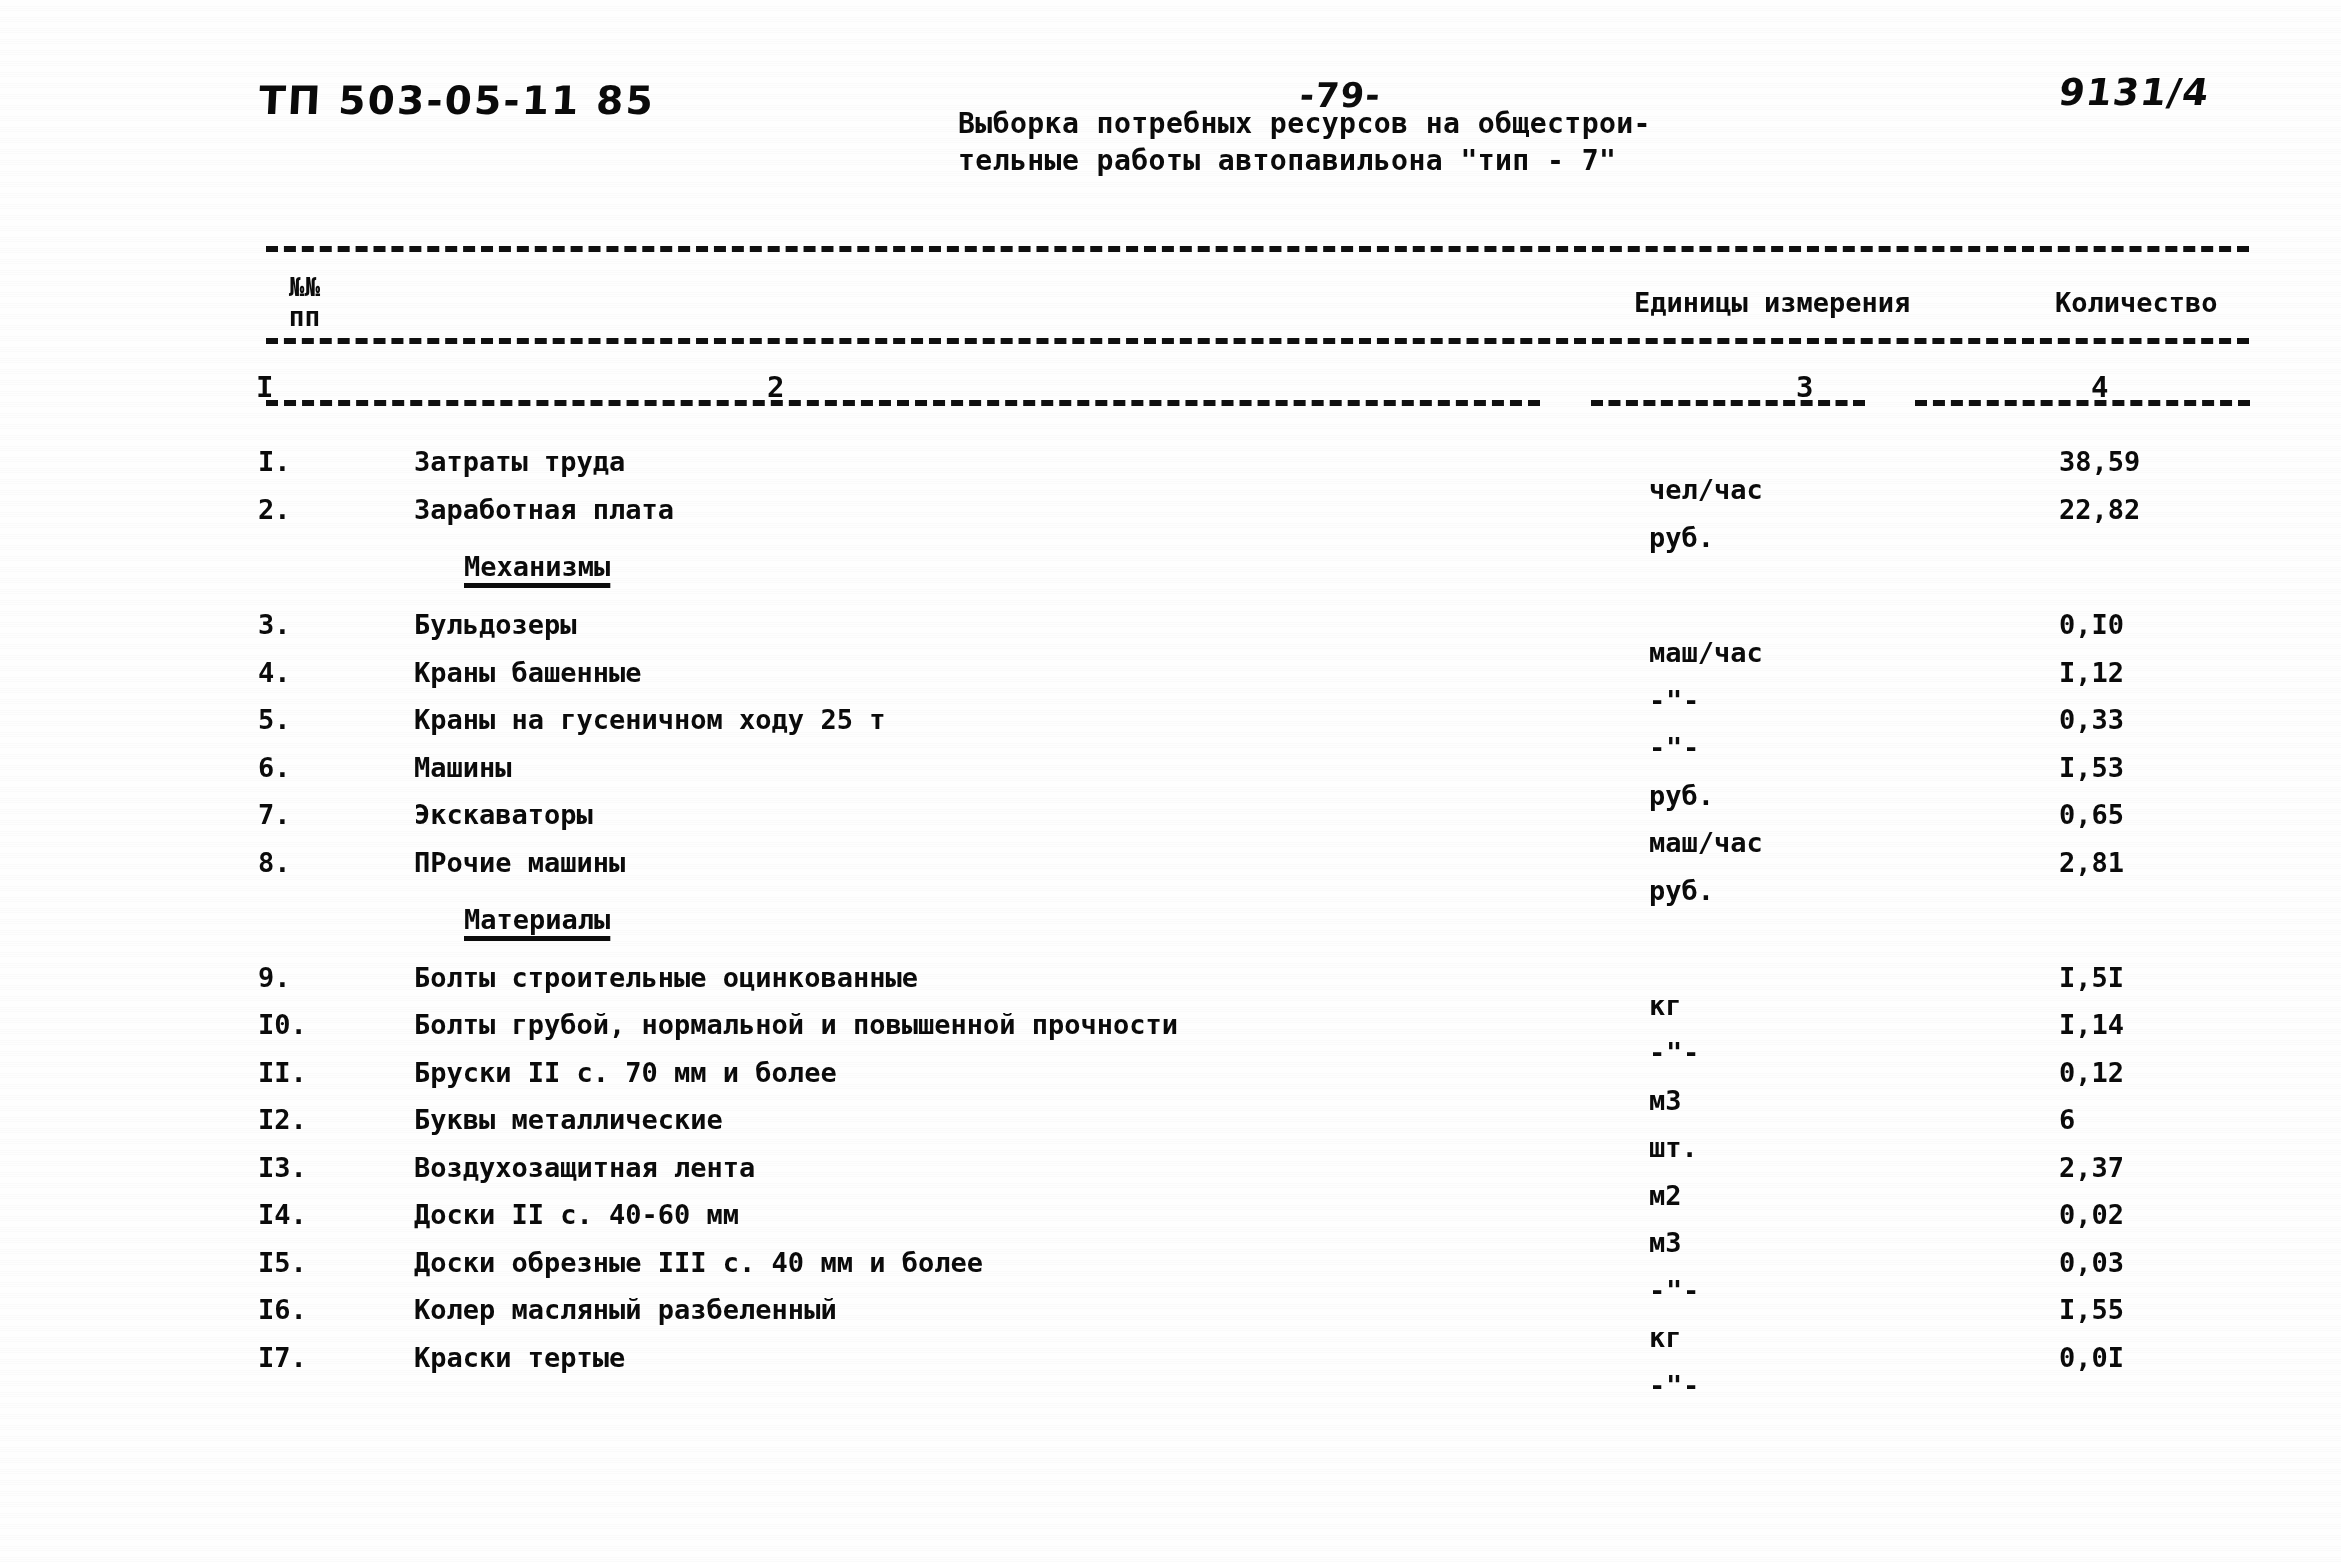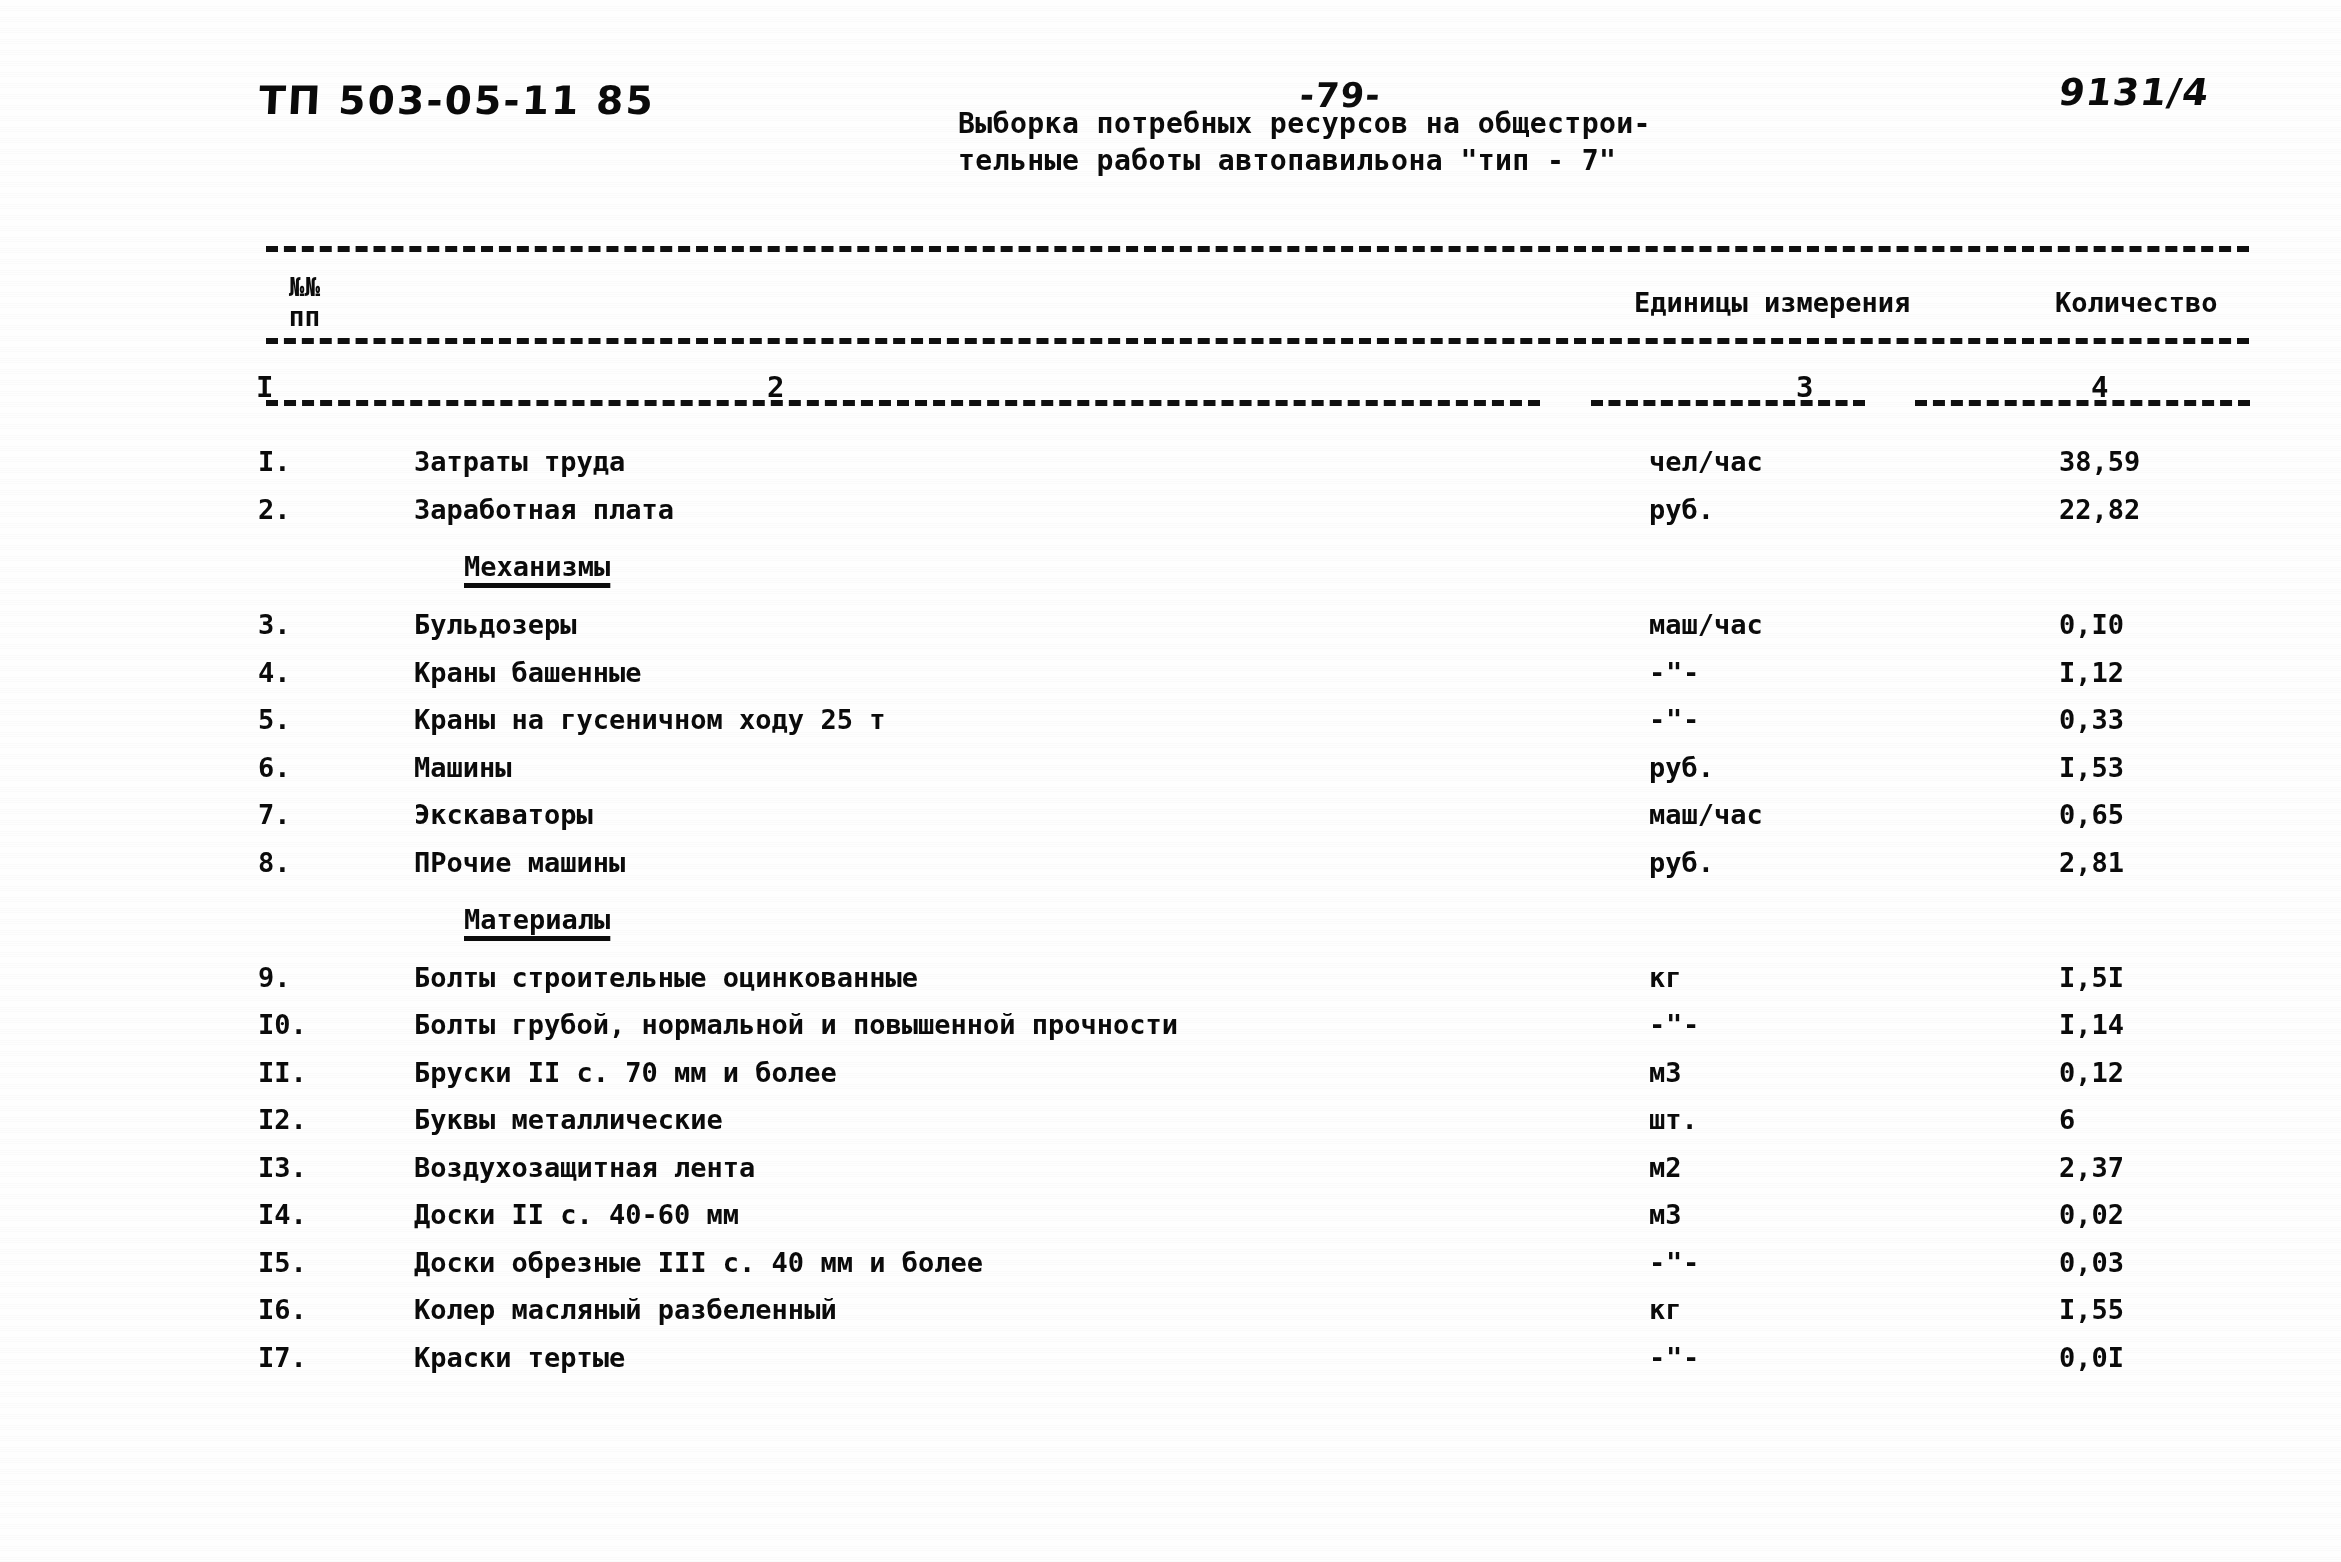--- a/index.html
+++ b/index.html
@@ -152,21 +152,21 @@
     position: absolute;
     font-family: "DejaVu Sans Mono", monospace;
     font-weight: 700;
     color: #0b0b0b;
     font-size: 27px;
     white-space: nowrap;
     top: 0;
   }
   .c-no    { left: 258px;  width: 94px; }
   .c-name  { left: 414px;  }
-  .c-unit  { left: 1649px; }
+  .c-unit  { left: 1649px; margin-top: 28px; }
   .c-qty   { left: 2059px; }
 
   
   .row.section .c-name {
     left: 464px;
     text-decoration: underline;
     text-underline-offset: 7.2px;
     text-decoration-thickness: 5px;
   }
 

